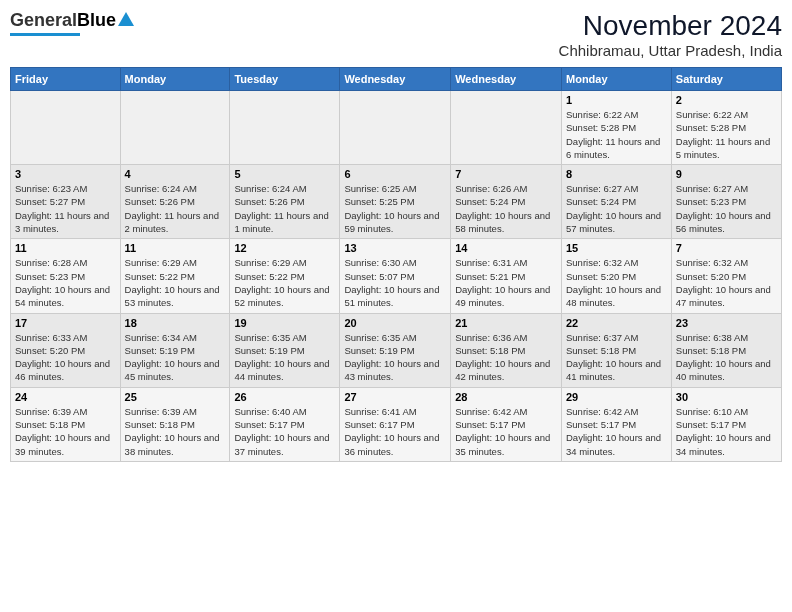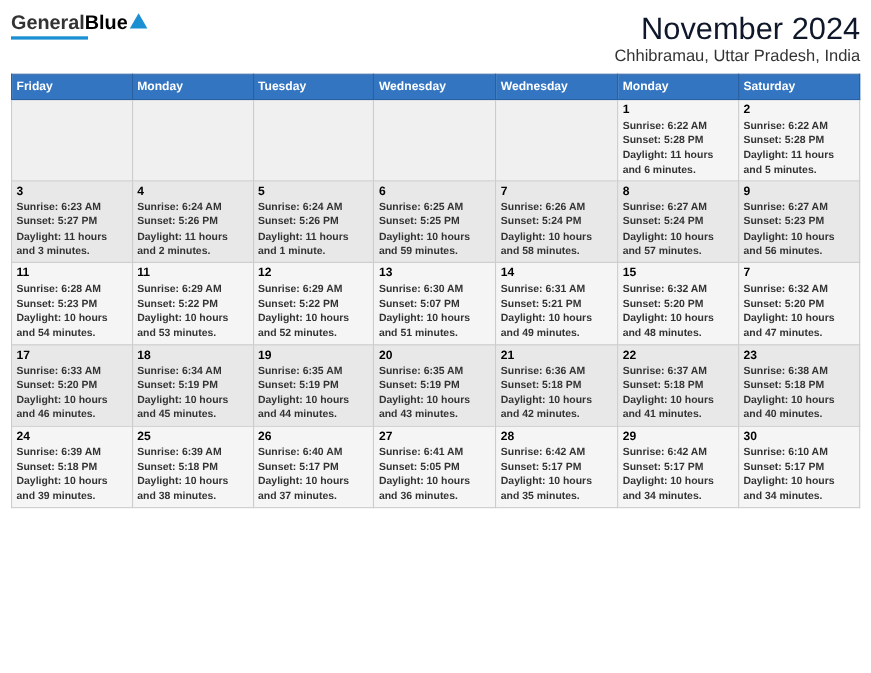--- a/index.html
+++ b/index.html
@@ -86,21 +86,20 @@
     .day-num {
       font-weight: bold;
       font-size: 11px;
       display: block;
       margin-bottom: 2px;
     }
     .day-info {
       font-size: 9.5px;
       color: #333;
       line-height: 1.4;
-      font-weight: bold;
     }
     .empty-cell {
       background: #f0f0f0 !important;
     }
   </style>
 </head>
 <body>
 
 <div class="header">
   <div class="logo">
@@ -296,21 +295,21 @@
         </td>
         <td>
           <span class="day-num">26</span>
           <div class="day-info">Sunrise: 6:40 AM
 Sunset: 5:17 PM
 Daylight: 10 hours and 37 minutes.</div>
         </td>
         <td>
           <span class="day-num">27</span>
           <div class="day-info">Sunrise: 6:41 AM
-Sunset: 5:05 PM
+Sunset: 6:17 PM
 Daylight: 10 hours and 36 minutes.</div>
         </td>
         <td>
           <span class="day-num">28</span>
           <div class="day-info">Sunrise: 6:42 AM
 Sunset: 5:17 PM
 Daylight: 10 hours and 35 minutes.</div>
         </td>
         <td>
           <span class="day-num">29</span>

